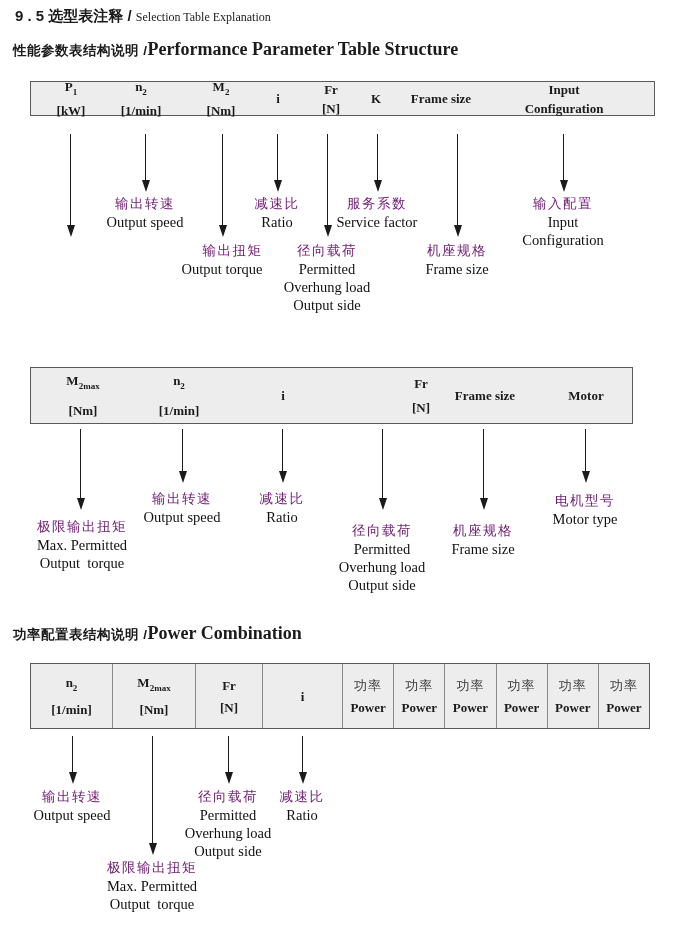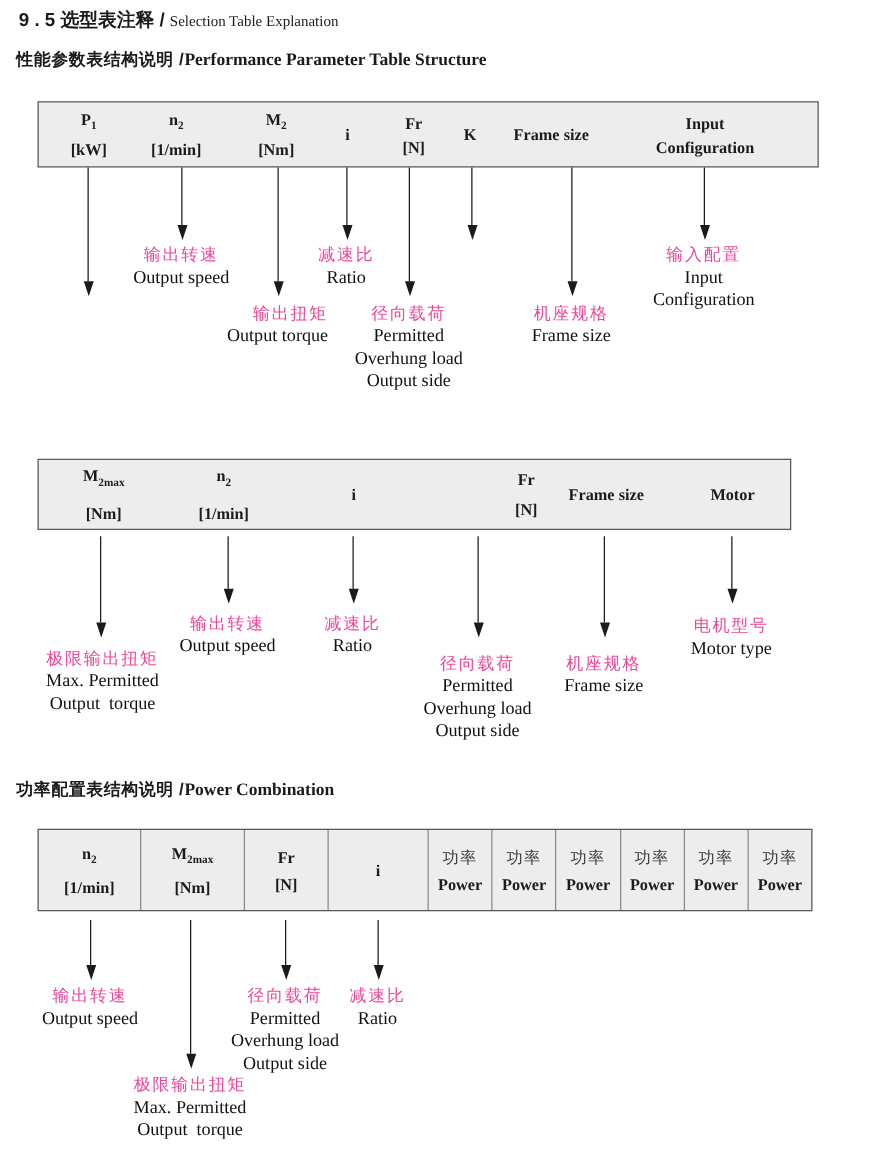--- a/index.html
+++ b/index.html
@@ -5,21 +5,21 @@
   * { margin:0; padding:0; box-sizing:border-box; }
   html,body { background:#ffffff; }
   body { width:695px; height:931px; position:relative; overflow:hidden;
          font-family:"Liberation Sans", sans-serif; color:var(--ink,#1b1b1b); }
   .page { position:absolute; inset:0; }
 
   .doc-title { position:absolute; left:15px; top:7px; font-size:15px; font-weight:bold; white-space:pre; }
   .doc-title .t-en { font-family:"Liberation Serif", serif; font-weight:normal; font-size:12px; }
 
   .sec-heading { position:absolute; font-size:13.5px; font-weight:bold; white-space:pre; letter-spacing:0.5px; }
-  .sec-heading .h-en { font-family:"Liberation Serif", serif; font-size:14px; letter-spacing:0; }
+  .sec-heading .h-en { font-family:"Liberation Serif", serif; font-size:18px; letter-spacing:0; }
 
   .ptable { position:absolute; background:var(--table_bg,#ededed); border:1px solid var(--table_border,#5a5a5a); }
   .hcell { position:absolute; top:0; bottom:0; transform:translateX(-50%);
            display:flex; flex-direction:column; justify-content:center; align-items:center;
            row-gap:4px; font-family:"Liberation Serif", serif; font-weight:bold; font-size:13px; white-space:nowrap; }
   .t2 .hcell { row-gap:9px; }
   .hcell .hline { line-height:15px; }
   .hcell .hline:empty { display:none; }
   sub { font-size:9px; }
   sub:empty { display:none; }
@@ -33,33 +33,33 @@
   .gcell .hline:empty { display:none; }
   .pcell .zh-line { font-family:"Liberation Sans", sans-serif; font-weight:normal; color:#3a3a3a; letter-spacing:1px; }
 
   .arrow { position:absolute; width:1px; background:#1b1b1b; }
   .arrow::after { content:""; position:absolute; left:50%; bottom:-12px; transform:translateX(-50%);
                   width:0; height:0; border-left:4.5px solid transparent; border-right:4.5px solid transparent;
                   border-top:12px solid #1b1b1b; }
 
   .callout { position:absolute; transform:translateX(-50%); text-align:center; }
   .callout .line { line-height:18px; white-space:pre; }
-  .callout .zh { font-size:13.5px; color:#ec4899; letter-spacing:1.5px; }
+  .callout .zh { font-size:13.5px; color:#701a75; letter-spacing:1.5px; }
   .callout .en { font-family:"Liberation Serif", serif; font-size:14.5px; color:#101010; }
 </style>
 </head>
 <body>
 
 <div class="page">
 
   <div class="doc-title"><span class="t-zh">9 . 5 选型表注释 / </span><span class="t-en">Selection Table Explanation</span></div>
 
   <div class="sec-heading" style="left:13px; top:39px;"><span class="h-zh">性能参数表结构说明 /</span><span class="h-en">Performance Parameter Table Structure</span></div>
 
-  <div class="ptable t1" style="left:30px; top:81px; width:625px; height:53px;">
+  <div class="ptable t1" style="left:30px; top:81px; width:625px; height:35px;">
     <div class="hcell" style="left:40px;">
       <div class="hline"><span>P</span><sub>1</sub></div>
       <div class="hline">[kW]</div>
     </div>
     <div class="hcell" style="left:110px;">
       <div class="hline"><span>n</span><sub>2</sub></div>
       <div class="hline">[1/min]</div>
     </div>
     <div class="hcell" style="left:190px;">
       <div class="hline"><span>M</span><sub>2</sub></div>
@@ -107,20 +107,24 @@
   <div class="callout" style="left:277px; top:195px;">
     <div class="line zh">减速比</div>
     <div class="line en">Ratio</div>
   </div>
   <div class="callout" style="left:327px; top:242px;">
     <div class="line zh">径向载荷</div>
     <div class="line en">Permitted</div>
     <div class="line en">Overhung load</div>
     <div class="line en">Output side</div>
   </div>
+  <div class="callout" style="left:377px; top:195px;">
+    <div class="line zh">服务系数</div>
+    <div class="line en">Service factor</div>
+  </div>
   <div class="callout" style="left:457px; top:242px;">
     <div class="line zh">机座规格</div>
     <div class="line en">Frame size</div>
   </div>
   <div class="callout" style="left:563px; top:195px;">
     <div class="line zh">输入配置</div>
     <div class="line en">Input</div>
     <div class="line en">Configuration</div>
   </div>
 

